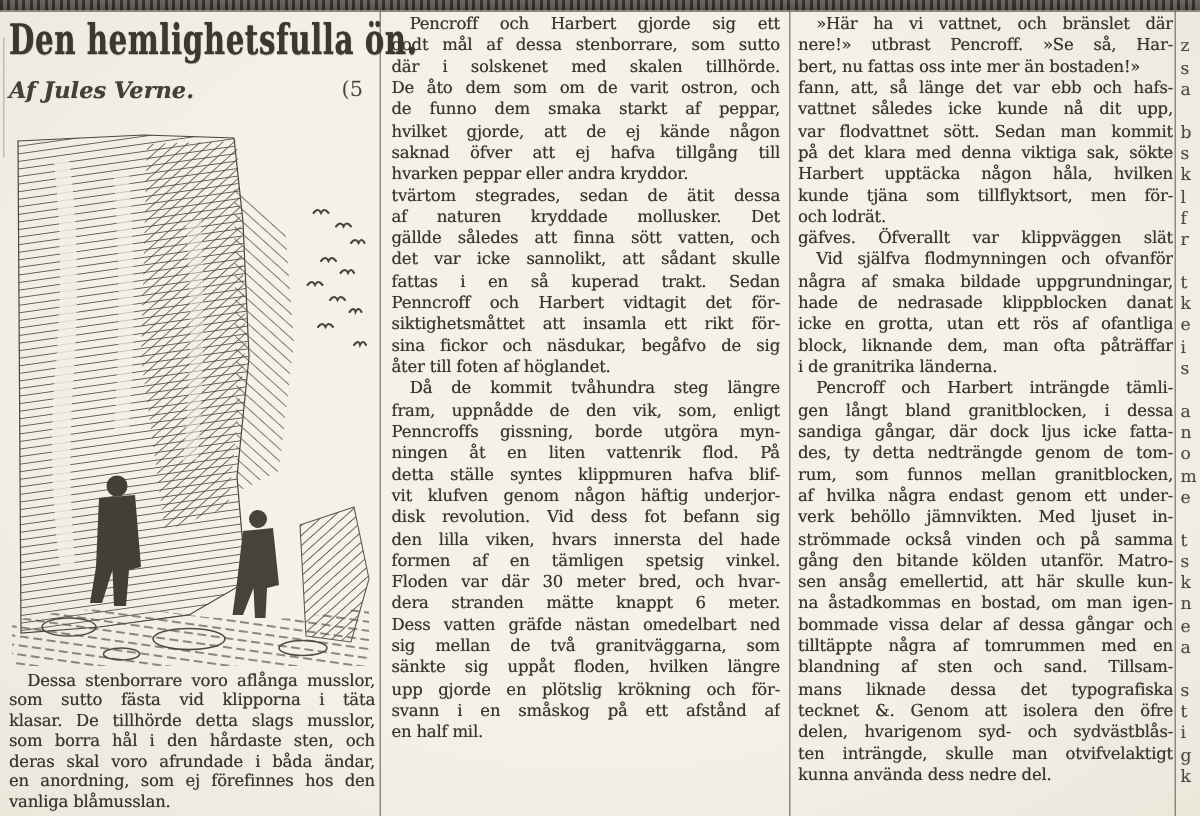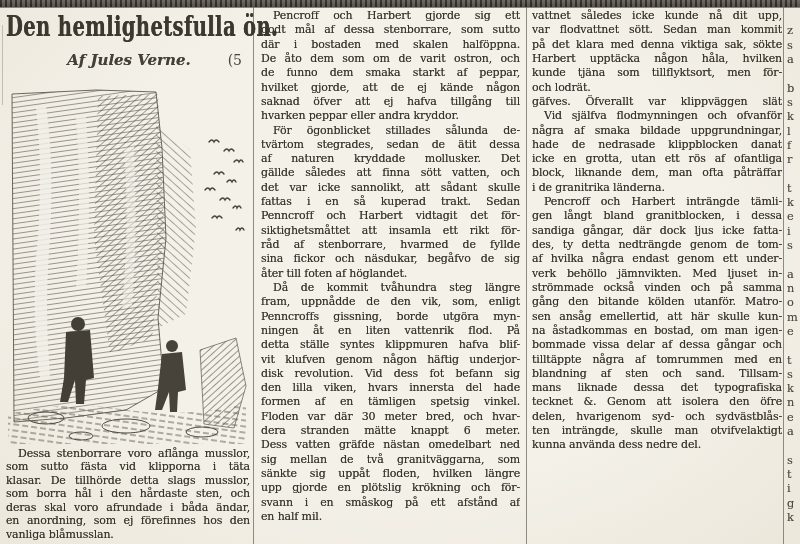--- a/index.html
+++ b/index.html
@@ -24,21 +24,21 @@
   
   .head{position:absolute;left:6px;top:12px;width:246px}
   .title{
     font-weight:bold;font-size:25px;line-height:30px;white-space:nowrap;
     color:#3c3830;transform:scale(.78,1.12);transform-origin:0 50%;
     text-shadow:0 0 .6px rgba(50,45,38,.85), .4px .4px 0 rgba(50,45,38,.25);
     letter-spacing:.5px;
   }
   .byline-row{position:relative;margin-top:9px;height:20px}
   .byline{
-    text-align:center;font-style:italic;font-weight:bold;font-size:15px;
+    font-style:italic;font-weight:bold;font-size:15px;
     color:#454037;text-shadow:0 0 .5px rgba(60,55,45,.6);
   }
   .issue{position:absolute;right:10px;top:1px;font-size:14px;color:#4a453c}
 
   
   .textcol{
     position:absolute;font-size:11px;line-height:14.32px;
     letter-spacing:-.15px;overflow:hidden;
     text-shadow:0 0 .45px rgba(52,48,40,.65);
   }
@@ -148,37 +148,35 @@
         <div class="line">deras skal voro afrundade i båda ändar,</div>
         <div class="line">en anordning, som ej förefinnes hos den</div>
         <div class="line last u">vanliga blåmusslan.</div>
       </div>
     </div>
 
   <div class="textcol col-mid">
       <div class="para">
         <div class="line ind">Pencroff och Harbert gjorde sig ett</div>
         <div class="line">godt mål af dessa stenborrare, som sutto</div>
-        <div class="line">där i bostaden med skalen halföppna.</div>
+        <div class="line">där i solskenet med skalen tillhörde.</div>
         <div class="line">De åto dem som om de varit ostron, och</div>
         <div class="line">de funno dem smaka starkt af peppar,</div>
         <div class="line">hvilket gjorde, att de ej kände någon</div>
         <div class="line">saknad öfver att ej hafva tillgång till</div>
         <div class="line last">hvarken peppar eller andra kryddor.</div>
       </div>
       <div class="para">
-        <div class="line ind">För ögonblicket stillades sålunda de-</div>
         <div class="line">tvärtom stegrades, sedan de ätit dessa</div>
         <div class="line">af naturen kryddade mollusker.  Det</div>
         <div class="line">gällde således att finna sött vatten, och</div>
         <div class="line">det var icke sannolikt, att sådant skulle</div>
         <div class="line">fattas i en så kuperad trakt.  Sedan</div>
         <div class="line">Penncroff och Harbert vidtagit det för-</div>
         <div class="line">siktighetsmåttet att insamla ett rikt för-</div>
-        <div class="line">råd af stenborrare, hvarmed de fyllde</div>
         <div class="line">sina fickor och näsdukar, begåfvo de sig</div>
         <div class="line last">åter till foten af höglandet.</div>
       </div>
       <div class="para">
         <div class="line ind">Då de kommit tvåhundra steg längre</div>
         <div class="line">fram, uppnådde de den vik, som, enligt</div>
         <div class="line">Penncroffs gissning, borde utgöra myn-</div>
         <div class="line">ningen åt en liten vattenrik flod.  På</div>
         <div class="line">detta ställe syntes klippmuren hafva blif-</div>
         <div class="line">vit klufven genom någon häftig underjor-</div>
@@ -191,20 +189,26 @@
         <div class="line">sig mellan de två granitväggarna, som</div>
         <div class="line">sänkte sig uppåt floden, hvilken längre</div>
         <div class="line">upp gjorde en plötslig krökning och för-</div>
         <div class="line">svann i en småskog på ett afstånd af</div>
         <div class="line last">en half mil.</div>
       </div>
     </div>
 
   <div class="textcol col-right">
       <div class="para">
+        <div class="line ind">»Här ha vi vattnet, och bränslet där</div>
+        <div class="line">nere!» utbrast Pencroff.  »Se så, Har-</div>
+        <div class="line last">bert, nu fattas oss inte mer än bostaden!»</div>
+      </div>
+      <div class="para">
+        <div class="line">fann, att, så länge det var ebb och hafs-</div>
         <div class="line">vattnet således icke kunde nå dit upp,</div>
         <div class="line">var flodvattnet sött.  Sedan man kommit</div>
         <div class="line">på det klara med denna viktiga sak, sökte</div>
         <div class="line">Harbert upptäcka någon håla, hvilken</div>
         <div class="line">kunde tjäna som tillflyktsort, men för-</div>
         <div class="line last">och lodrät.</div>
         <div class="line">gäfves.  Öfverallt var klippväggen slät</div>
       </div>
       <div class="para">
         <div class="line ind">Vid själfva flodmynningen och ofvanför</div>
@@ -212,20 +216,21 @@
         <div class="line">hade de nedrasade klippblocken danat</div>
         <div class="line">icke en grotta, utan ett rös af ofantliga</div>
         <div class="line">block, liknande dem, man ofta påträffar</div>
         <div class="line last">i de granitrika länderna.</div>
       </div>
       <div class="para">
         <div class="line ind">Pencroff och Harbert inträngde tämli-</div>
         <div class="line">gen långt bland granitblocken, i dessa</div>
         <div class="line">sandiga gångar, där dock ljus icke fatta-</div>
         <div class="line">des, ty detta nedträngde genom de tom-</div>
+        <div class="line">rum, som funnos mellan granitblocken,</div>
         <div class="line">af hvilka några endast genom ett under-</div>
         <div class="line">verk behöllo jämnvikten.  Med ljuset in-</div>
         <div class="line">strömmade också vinden och på samma</div>
         <div class="line">gång den bitande kölden utanför.  Matro-</div>
         <div class="line">sen ansåg emellertid, att här skulle kun-</div>
         <div class="line">na åstadkommas en bostad, om man igen-</div>
         <div class="line">bommade vissa delar af dessa gångar och</div>
         <div class="line">tilltäppte några af tomrummen med en</div>
         <div class="line">blandning af sten och sand.  Tillsam-</div>
         <div class="line">mans liknade dessa det typografiska</div>

